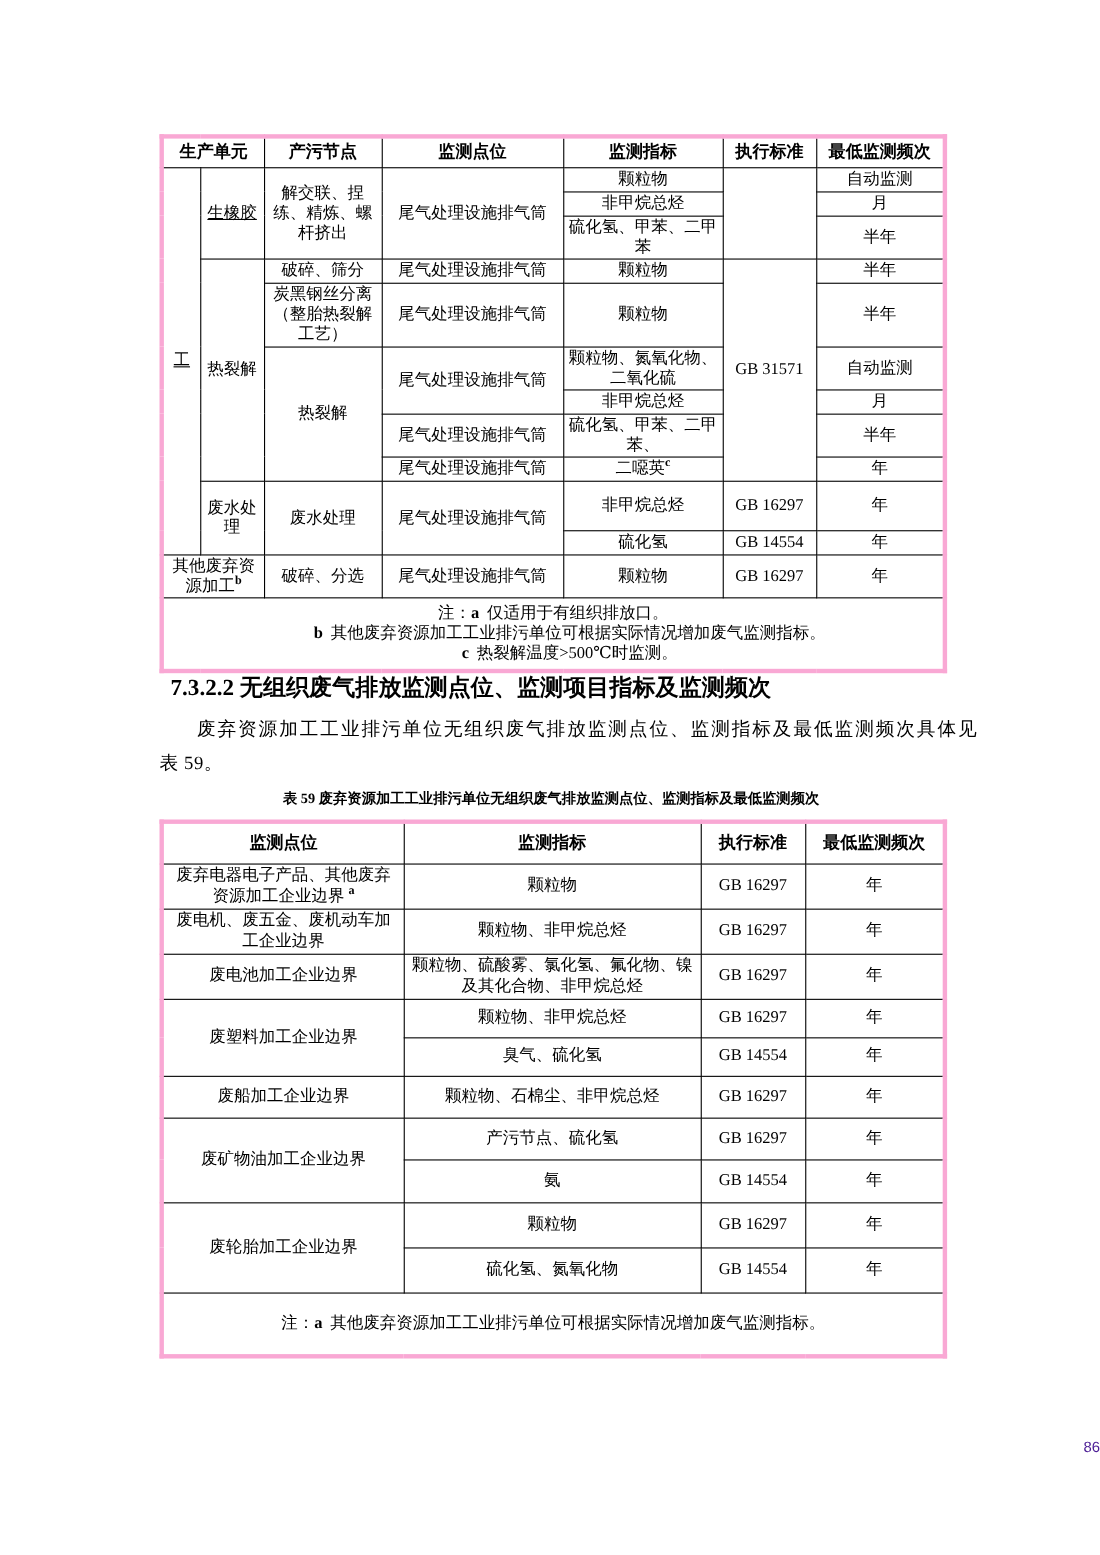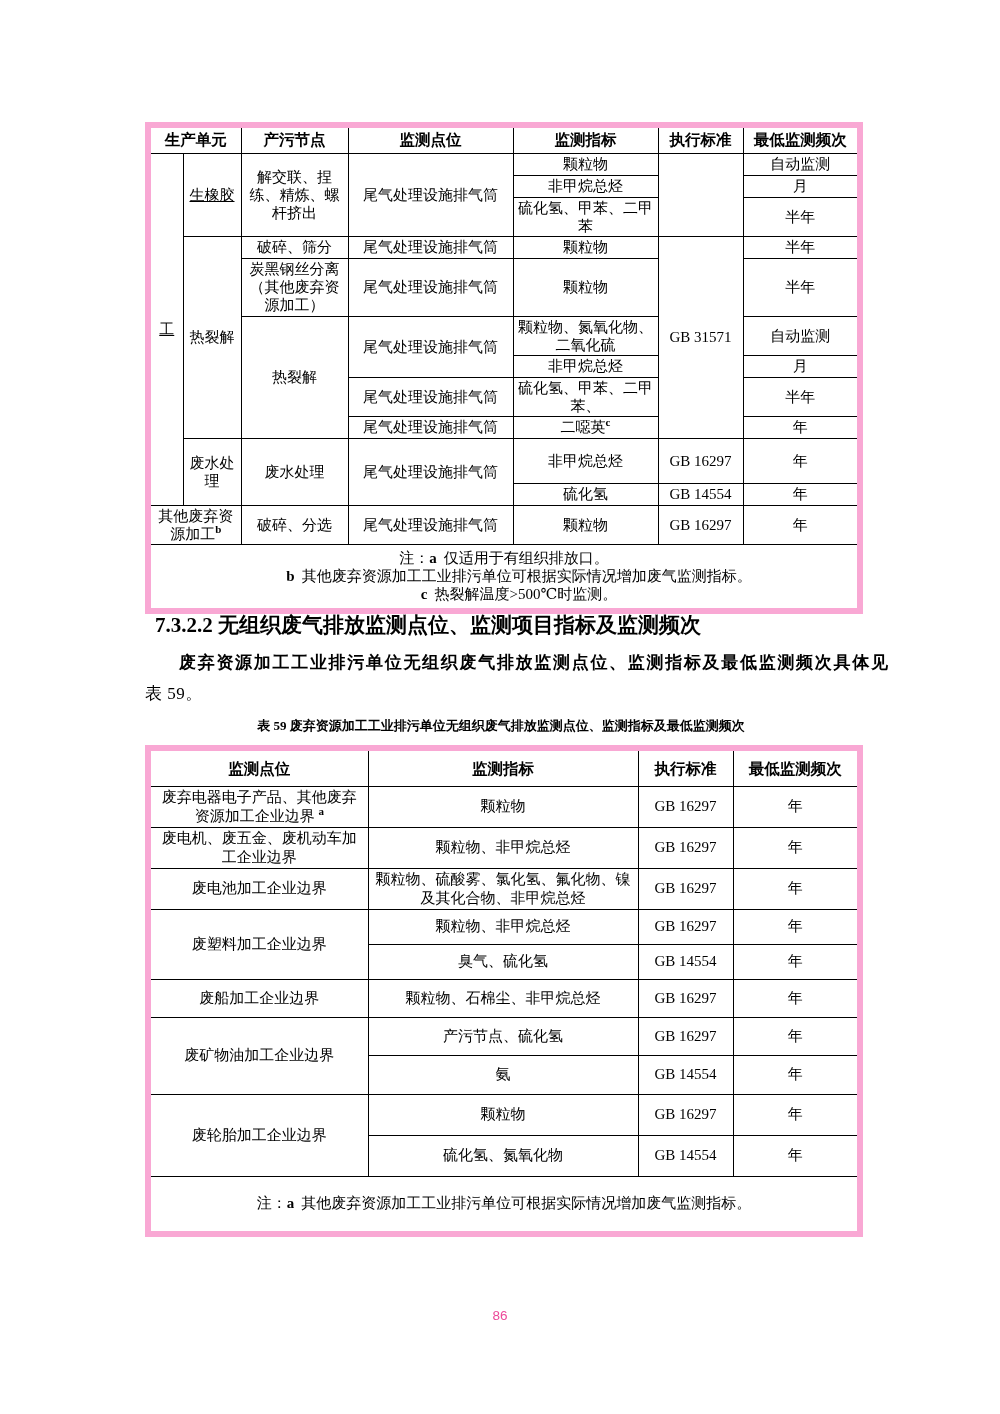--- a/index.html
+++ b/index.html
@@ -2,50 +2,50 @@
 <html><head>
 <meta charset="utf-8">
 <style>
   html,body{margin:0;padding:0;background:#ffffff;}
   .page{
     position:relative;width:1000px;height:1414px;background:#ffffff;
     font-family:"Liberation Serif","DejaVu Serif",serif;color:#000;
     overflow:hidden;border-bottom:2px solid #d9d9d9;
   }
   table{border-collapse:collapse;table-layout:fixed;border-spacing:0;}
-  .doc-table{position:absolute;left:145px;width:712px;border:6px solid #f9a8d4;}
+  .doc-table{position:absolute;left:145px;width:712px;border:4px solid #f9a8d4;}
   .doc-table td,.doc-table th{
     border:1px solid #000;text-align:center;vertical-align:middle;
     font-size:15px;line-height:18px;padding:1px 4px;word-break:break-word;
   }
   .doc-table th{font-weight:bold;font-size:15.5px;}
   .t1{top:122px;}
   .t2{top:745px;}
   .t2 td,.t2 th{line-height:19px;}
   .va-top{vertical-align:top;padding-top:3px;text-decoration:underline;}
   .narrowpad{padding-left:10px;padding-right:10px;}
   .notes-cell{text-align:left;vertical-align:middle;font-size:14.5px;line-height:20px;padding:4px 8px 4px 6px;}
   .note-line{white-space:normal;}
   .note-cont{padding-left:30px;}
   .note-letter{font-weight:bold;margin-right:7px;}
   sup{font-size:11px;font-weight:bold;line-height:0;}
   .section-heading{
     position:absolute;left:155px;top:613px;width:700px;
     font-weight:bold;font-size:21px;line-height:24px;
   }
   .para{position:absolute;left:145px;top:647px;width:714px;font-size:17px;line-height:31px;}
-  .para .line1{text-indent:2em;letter-spacing:1.7px;white-space:nowrap;font-weight:bold;}
+  .para .line1{text-indent:2em;letter-spacing:1.7px;white-space:nowrap;}
   .para .line2{letter-spacing:0.5px;}
   .caption{
     position:absolute;left:145px;top:714px;width:712px;text-align:center;
     font-weight:bold;font-size:13px;line-height:24px;
   }
   .pagenum{
-    position:absolute;left:0;top:1308px;width:100%;text-align:center;
-    font-family:"Liberation Sans","DejaVu Sans",sans-serif;font-size:13.5px;color:#ec4899;
+    position:absolute;left:0;top:1308px;width:100%;text-align:right;
+    font-family:"Liberation Sans","DejaVu Sans",sans-serif;font-size:13.5px;color:#4c1d95;
   }
 </style>
 </head>
 <body>
 
 <div class="page">
 
   <table class="doc-table t1">
     <colgroup>
       <col style="width:35px">
@@ -84,21 +84,21 @@
       </tr>
       <tr style="height:22px">
         <td rowspan="6">热裂解</td>
         <td>破碎、筛分</td>
         <td>尾气处理设施排气筒</td>
         <td>颗粒物</td>
         <td rowspan="6">GB 31571</td>
         <td>半年</td>
       </tr>
       <tr style="height:58px">
-        <td class="narrowpad">炭黑钢丝分离（其他废弃资源加工）</td>
+        <td class="narrowpad">炭黑钢丝分离（整胎热裂解工艺）</td>
         <td>尾气处理设施排气筒</td>
         <td>颗粒物</td>
         <td>半年</td>
       </tr>
       <tr style="height:37px">
         <td rowspan="4">热裂解</td>
         <td rowspan="2">尾气处理设施排气筒</td>
         <td>颗粒物、氮氧化物、二氧化硫</td>
         <td>自动监测</td>
       </tr>

